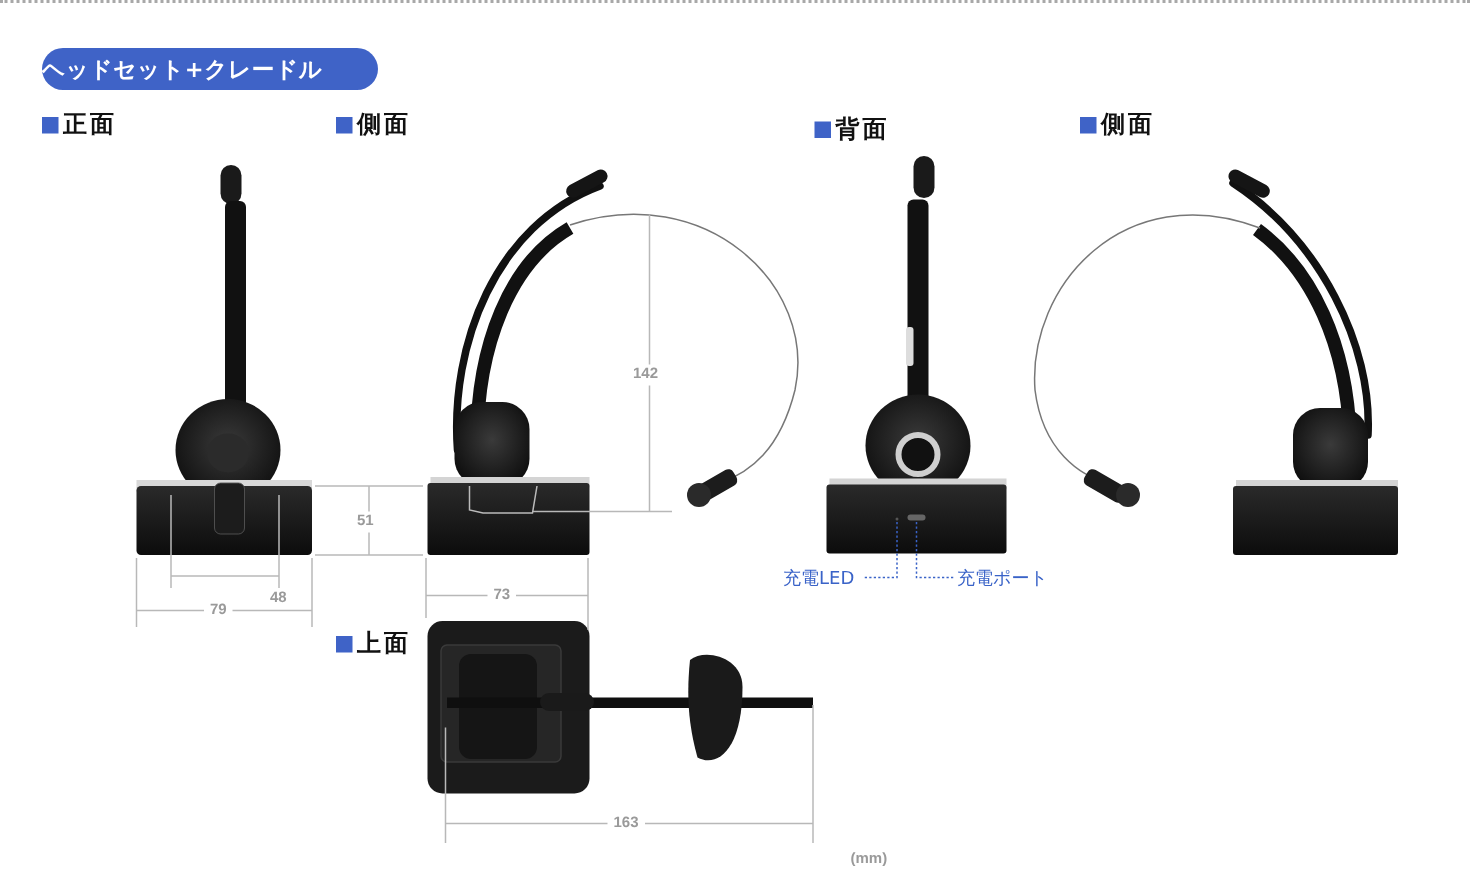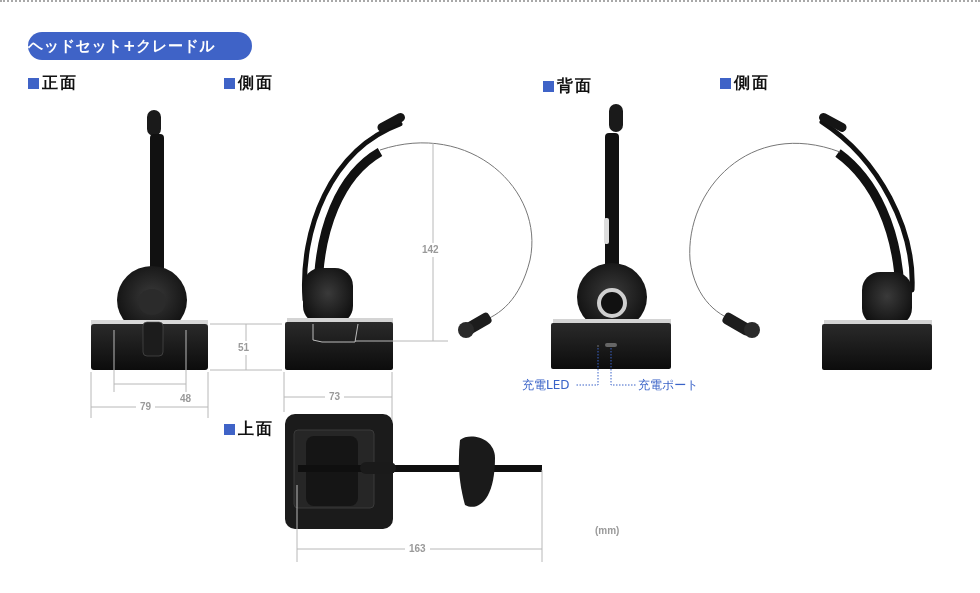--- a/index.html
+++ b/index.html
@@ -139,16 +139,16 @@
     <line x1="297" y1="549" x2="542" y2="549"></line>
   </g>
 </svg>
 
 <div class="dimtxt" style="left:136px;top:392px;margin-left:40px;">48</div>
 <div class="dimtxt" style="left:136px;top:400px;">79</div>
 <div class="dimtxt" style="left:234px;top:341px;">51</div>
 <div class="dimtxt" style="left:418px;top:243px;">142</div>
 <div class="dimtxt" style="left:325px;top:390px;">73</div>
 <div class="dimtxt" style="left:405px;top:542px;">163</div>
-<div class="dimtxt" style="left:563px;top:524px;margin-left:28px;">(mm)</div>
+<div class="dimtxt" style="left:563px;top:566px;">(mm)</div>
 
 <div class="callout" style="left:522px;top:378px;">充電LED</div>
 <div class="callout" style="left:638px;top:378px;text-align:center;">充電ポート</div>
 
 </body></html>

